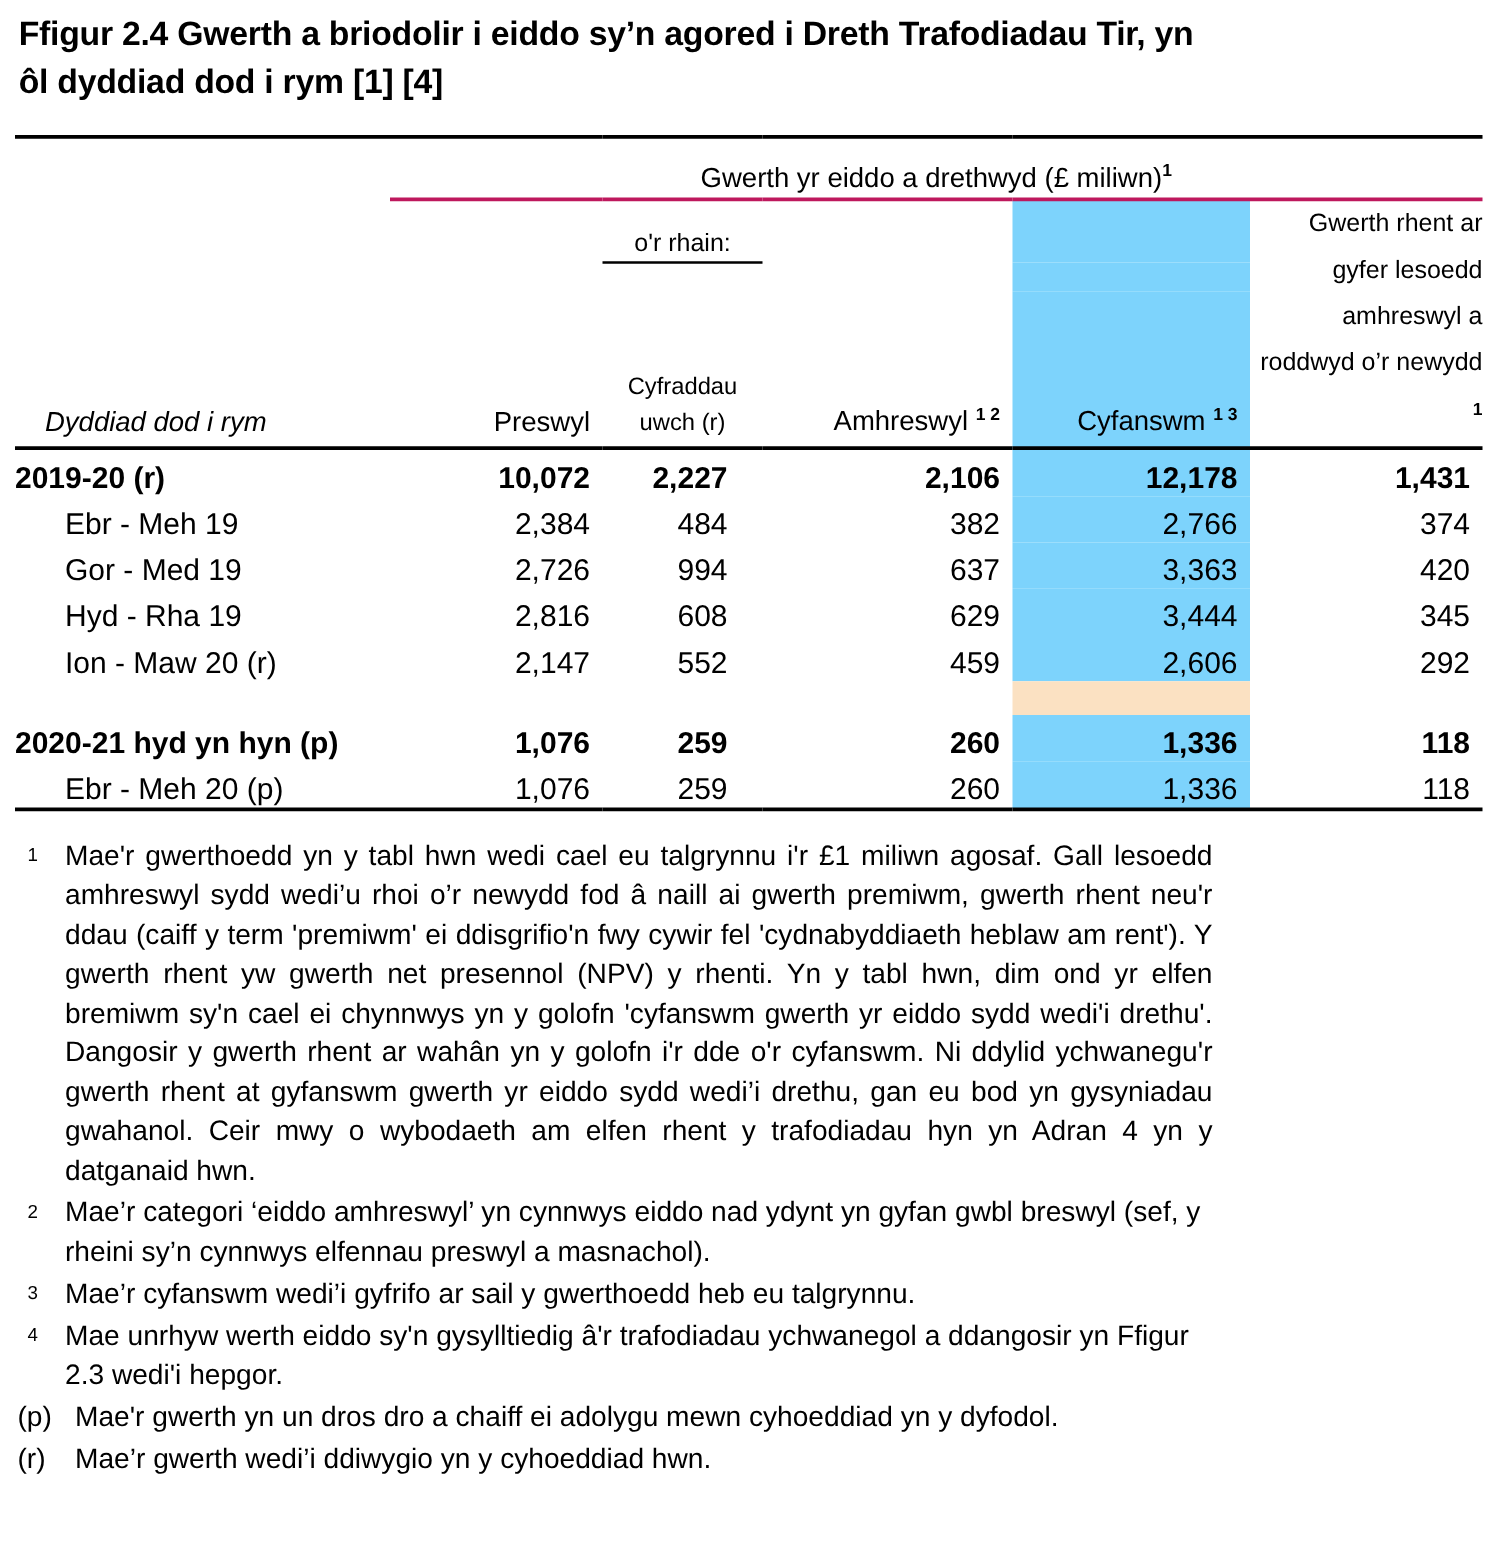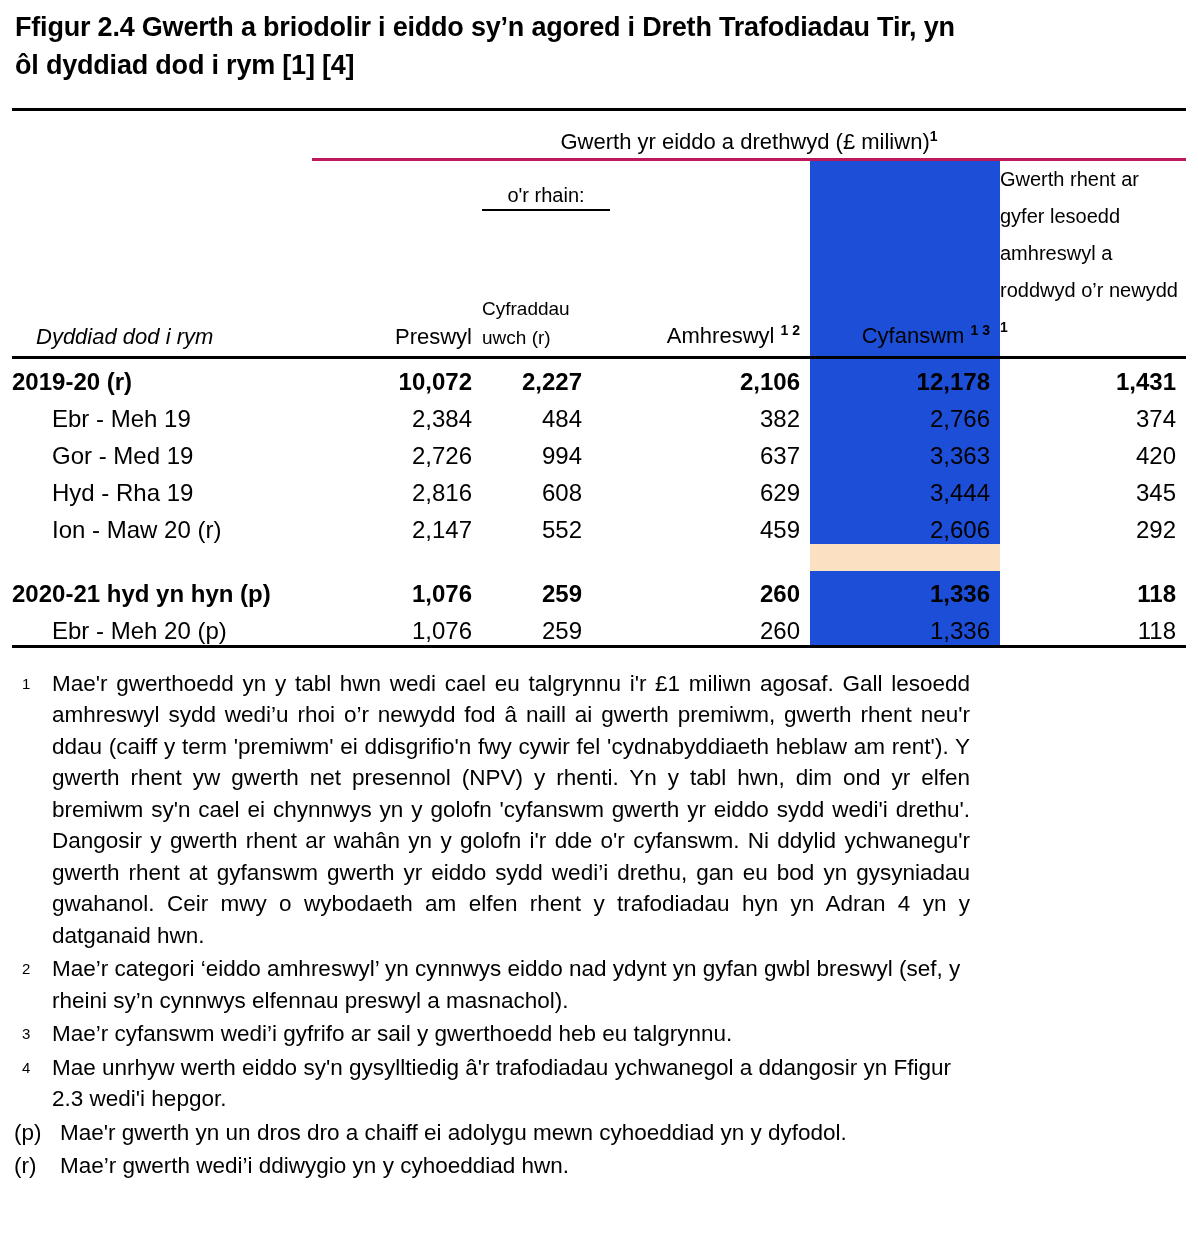--- a/index.html
+++ b/index.html
@@ -96,34 +96,34 @@
   
   .colhead {
     border-bottom: 3px solid #000;
     padding-bottom: 4px !important;
     vertical-align: bottom;
     font-weight: bold;
     line-height: 31px;
   }
   .colhead.left   { text-align: left; padding-left: 24px !important; font-style: italic; }
   .colhead.right  { text-align: right; padding-right: 10px !important; }
-  .colhead.center { text-align: left; }
+  .colhead.center { text-align: center; }
   .colhead.small  { font-size: 19px; line-height: 29px; }
   .colhead .sup { font-size: 14px; vertical-align: super; font-weight: bold; }
-  .colhead.rentcol { font-size: 20px; line-height: 37px; text-align: left; }
+  .colhead.rentcol { font-size: 20px; line-height: 37px; text-align: right; }
 
   
   tr.datarow td { height: 37px; font-size: 24px; }
   td.v { text-align: right; padding-right: 10px !important; }
   td.v-small { text-align: right; padding-right: 28px !important; font-size: 17px; }
   td.lbl { text-align: left; }
   td.lbl .indent { display: inline-block; padding-left: 40px; }
   tr.bold td, td.bold { font-weight: bold; }
 
-  .hl { background: #1d4ed8; }
+  .hl { background: #7dd3fc; }
 
   tr.gap td { height: 27px; font-size: 0; line-height: 0; }
   tr.gap td.hl { background: #FBE1C2; }
 
   
   .notes {
     margin-top: 20px;
     font-size: 22.5px;
     line-height: 31.5px;
   }

